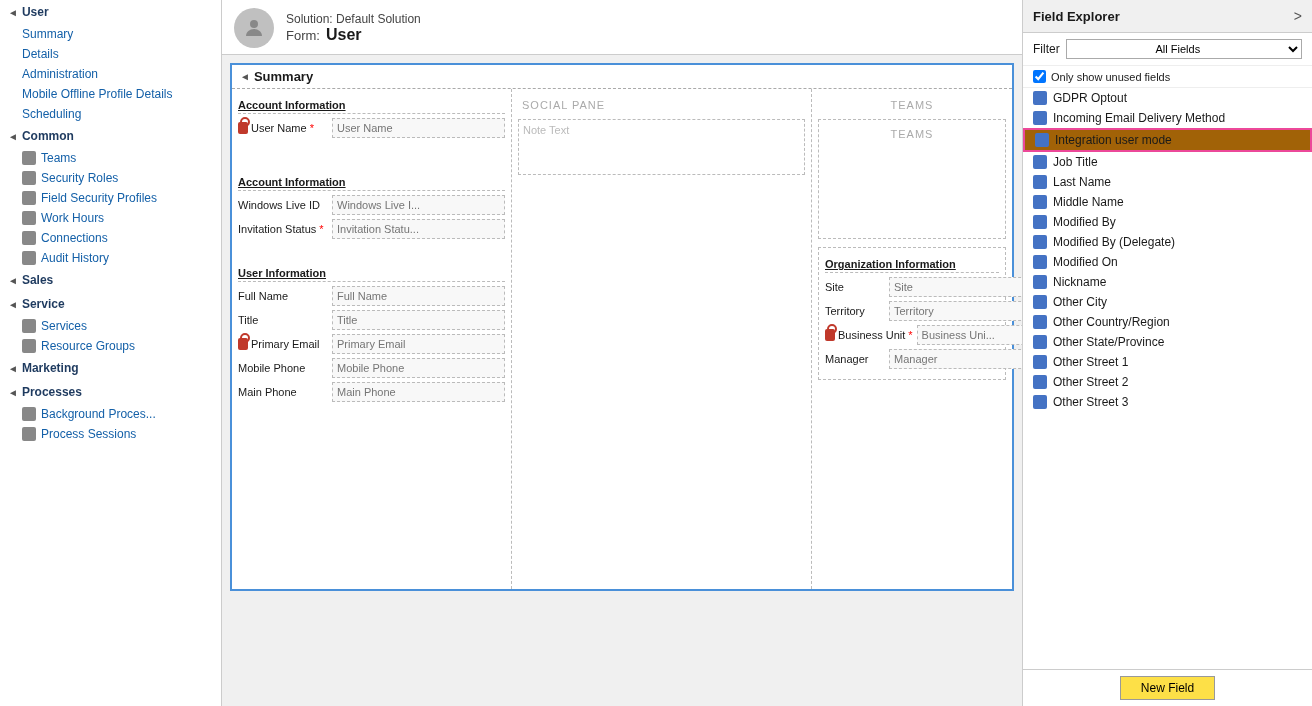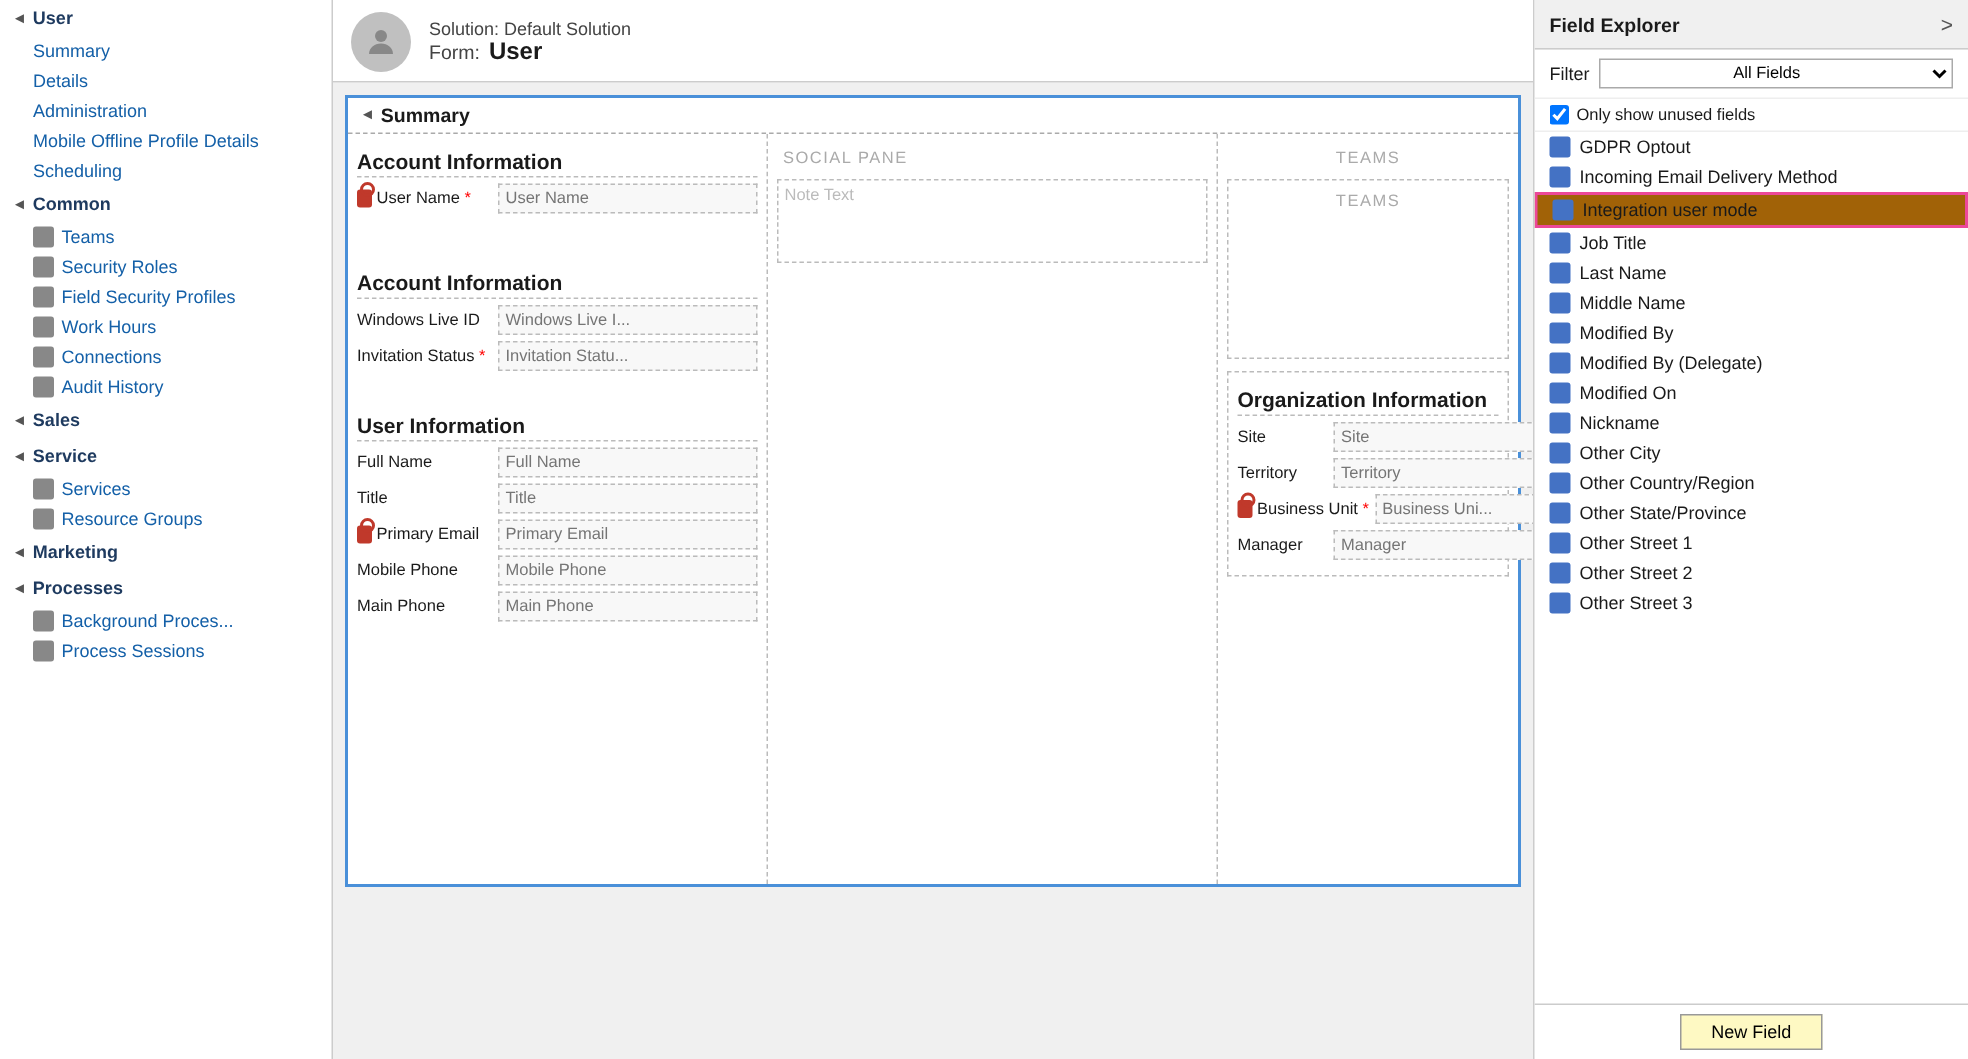--- a/index.html
+++ b/index.html
@@ -106,25 +106,26 @@
     }
     .form-col {
       flex: 1;
       border-right: 1px dashed #bbb;
       padding: 6px;
     }
     .form-col:last-child { border-right: none; }
 
     .field-group-title {
       font-weight: bold;
-      font-size: 14px;
+      font-size: 11px;
       color: #1a1a1a;
       padding: 4px 0 2px 0;
       border-bottom: 1px dashed #bbb;
       margin-bottom: 4px;
+      text-decoration: underline;
     }
     .form-field {
       display: flex;
       align-items: center;
       margin-bottom: 4px;
       gap: 4px;
     }
     .field-label {
       font-size: 11px;
       color: #1a1a1a;
@@ -254,21 +255,21 @@
     }
     .fe-item-label { font-size: 12px; }
     .fe-footer {
       padding: 6px 10px;
       border-top: 1px solid #ccc;
       display: flex; justify-content: center;
     }
     .fe-new-field-btn {
       padding: 4px 20px;
       font-size: 12px;
-      background: #fef9c3;
+      background: #fde047;
       border: 1px solid #999;
       cursor: pointer;
     }
 
     
     ::-webkit-scrollbar { width: 8px; height: 8px; }
     ::-webkit-scrollbar-track { background: #f0f0f0; }
     ::-webkit-scrollbar-thumb { background: #bbb; }
   </style>
 </head>

